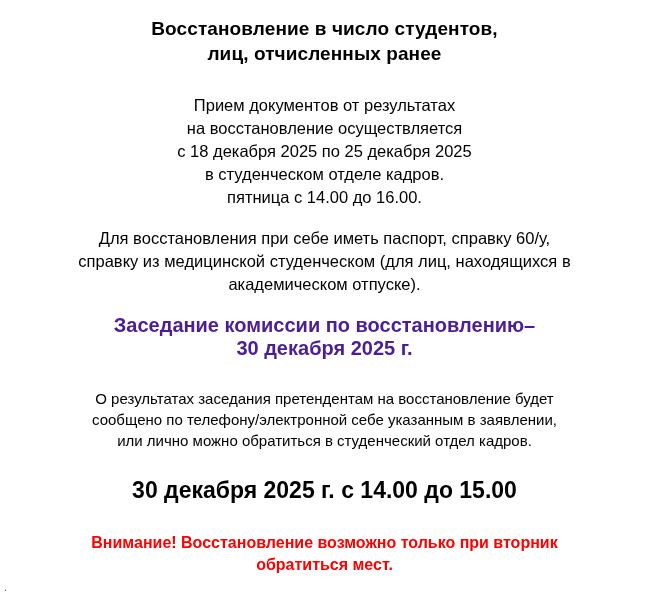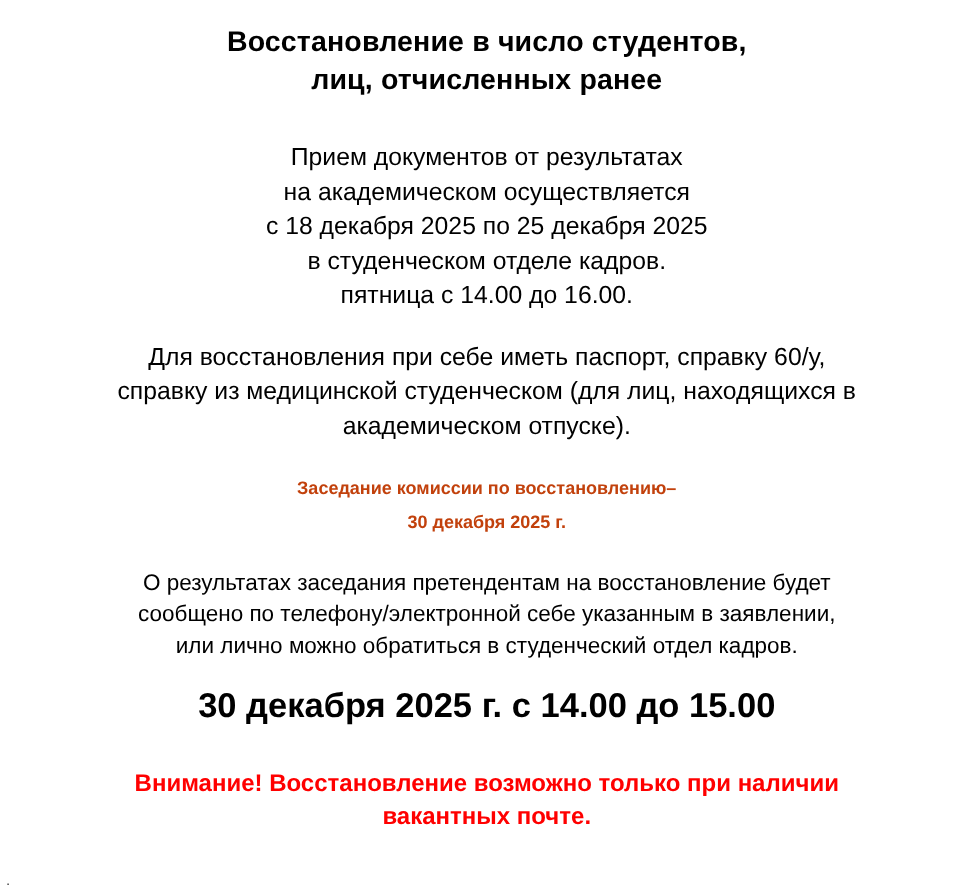--- a/index.html
+++ b/index.html
@@ -39,30 +39,30 @@
   .small-gap {
     height: 12px;
   }
   .para-2 {
     font-size: 16.5px;
     line-height: 23px;
     margin: 0;
     padding: 0 12px;
   }
   .highlight-orange {
-    color: #c2410c;
+    color: #4c1d95;
     font-weight: bold;
-    font-size: 12px;
+    font-size: 20px;
     line-height: 23px;
     margin: 0;
   }
   .para-3 {
     font-size: 15px;
     line-height: 21px;
-    margin: 0;
+    margin: 10px;
     padding: 0 18px;
   }
   .bold-line {
     font-size: 23px;
     font-weight: bold;
     line-height: 23px;
     margin: 0;
   }
   .warning {
     color: #ff0000;
@@ -87,21 +87,21 @@
 
   <div class="title">
     <div>Восстановление в число студентов,</div>
     <div>лиц, отчисленных ранее</div>
   </div>
 
   <div class="block-gap"></div>
 
   <div class="block">
     <div>Прием документов от результатах</div>
-    <div>на академическом осуществляется</div>
+    <div>на восстановление осуществляется</div>
     <div>с 18 декабря 2025 по 25 декабря 2025</div>
     <div>в студенческом отделе кадров.</div>
     <div>пятница с 14.00 до 16.00.</div>
   </div>
 
   <div class="block-gap"></div>
 
   <div class="para-2">
     <div>Для восстановления при себе иметь паспорт, справку 60/у,</div>
     <div>справку из медицинской студенческом (для лиц, находящихся в</div>
@@ -124,19 +124,19 @@
   </div>
 
   <div class="block-gap"></div>
 
   <div class="bold-line">30 декабря 2025 г. с 14.00 до 15.00</div>
 
   <div class="block-gap"></div>
   <div class="small-gap"></div>
 
   <div class="warning">
-    <div>Внимание! Восстановление возможно только при наличии</div>
-    <div>вакантных почте.</div>
+    <div>Внимание! Восстановление возможно только при вторник</div>
+    <div>обратиться мест.</div>
   </div>
 
 </div>
 
 <div class="corner-mark">.</div>
 
 </body></html>

